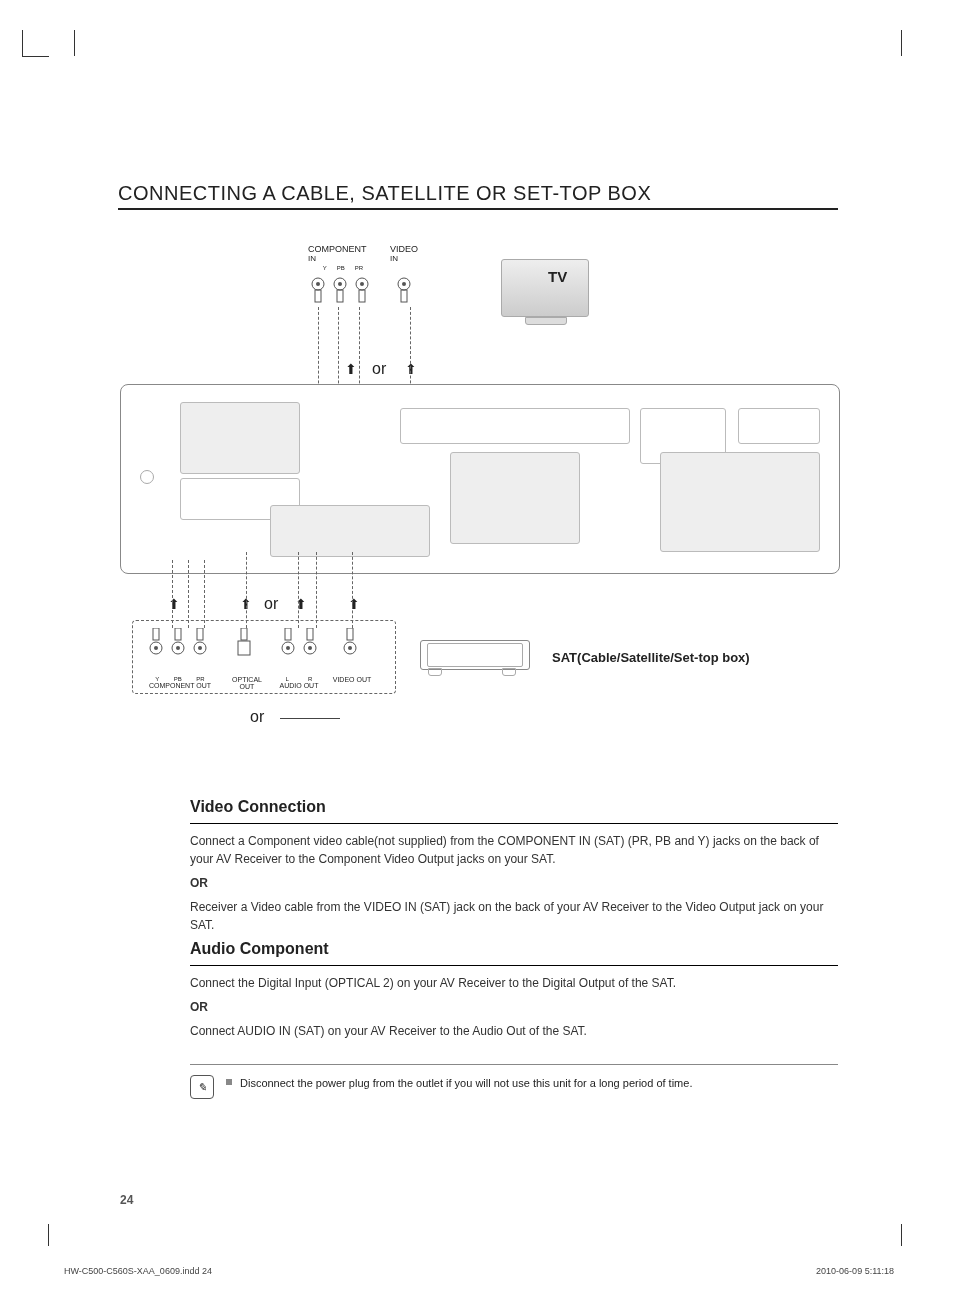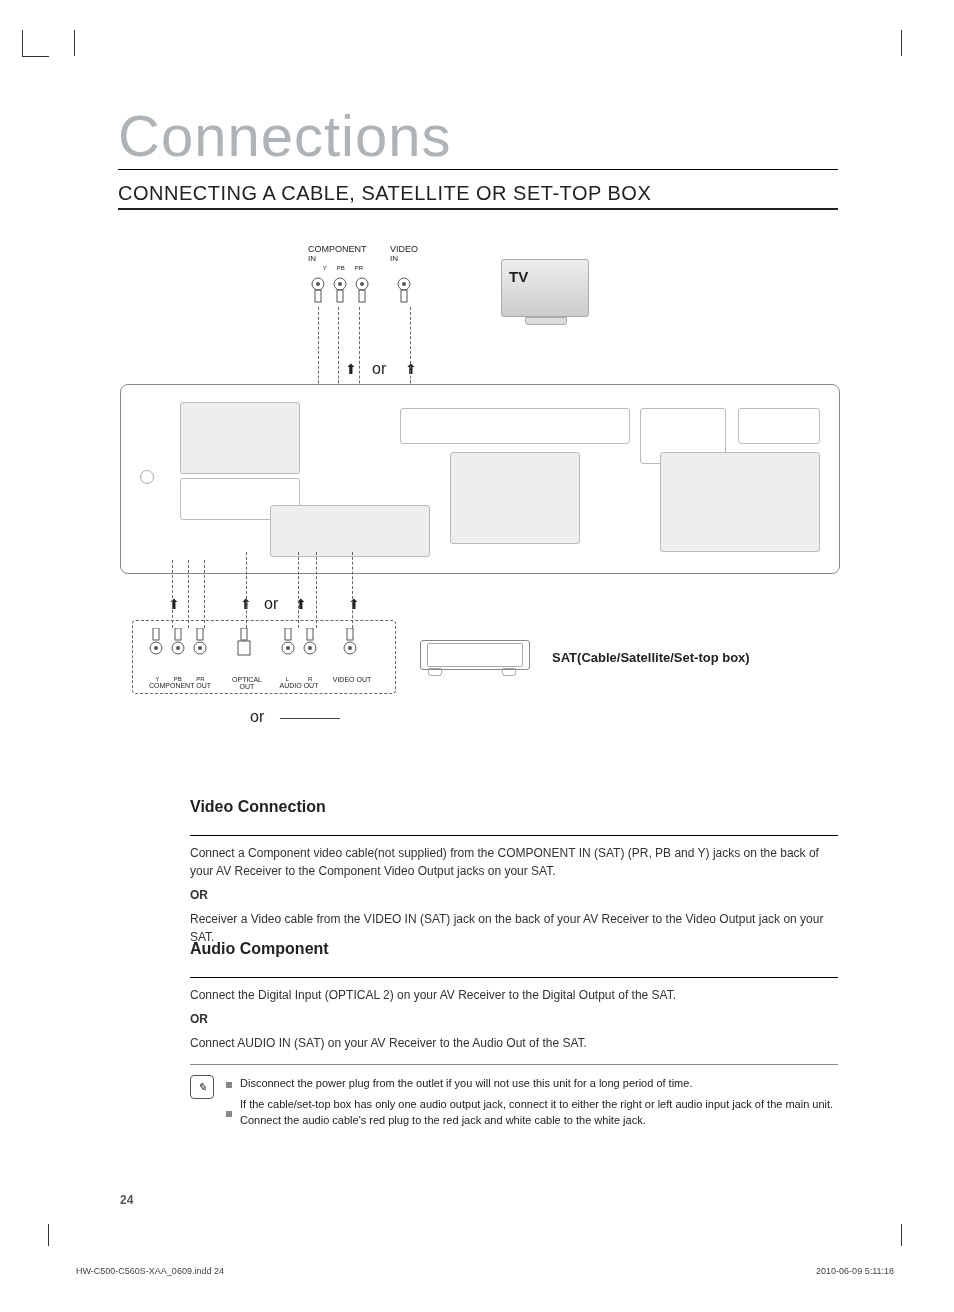--- a/index.html
+++ b/index.html
@@ -11,21 +11,21 @@
   .crop-br{position:absolute;bottom:66px;right:52px;height:22px;border-left:1px solid #333}
   .title{position:absolute;top:102px;left:118px;font-size:58px;color:#aeb3b7;letter-spacing:1px;border-bottom:1.5px solid #000;width:720px;font-weight:300}
   .subtitle{position:absolute;top:182px;left:118px;font-size:20px;font-weight:400;letter-spacing:0.5px}
   .sec-line{position:absolute;top:208px;left:118px;width:720px;border-bottom:2px solid #222}
 
   .diagram{position:absolute;top:230px;left:120px;width:720px;height:545px}
   .compbox{position:absolute;top:14px;left:188px;font-size:9px;text-align:left;width:70px}
   .compbox .small{font-size:8px}
   .videoin{position:absolute;top:14px;left:270px;font-size:9px;text-align:left;width:40px}
   .videoin .small{font-size:8px}
-  .tvlbl{position:absolute;top:38px;left:389px;font-size:15px;font-weight:600}
+  .tvlbl{position:absolute;top:38px;left:428px;font-size:15px;font-weight:600}
   .tvscreen{position:absolute;top:29px;left:381px;width:86px;height:56px;border:1px solid #aaa;border-radius:3px;background:linear-gradient(#eee,#ccc)}
   .tvstand{position:absolute;top:87px;left:405px;width:40px;height:6px;border:1px solid #aaa;border-radius:0 0 3px 3px;background:#ddd}
 
   .jacks{position:absolute;top:46px;left:190px;display:flex;gap:6px}
   .jack{width:16px;height:30px}
 
   .or1{position:absolute;top:130px;left:252px;font-size:16px}
   .arrow1{position:absolute;top:131px;left:225px;font-size:14px}
   .arrow2{position:absolute;top:131px;left:285px;font-size:14px}
 
@@ -47,48 +47,47 @@
   .or3{position:absolute;top:478px;left:130px;font-size:16px}
   .or3line{position:absolute;top:488px;left:160px;width:60px;border-top:1px solid #444}
 
   .satbox{position:absolute;top:410px;left:300px;width:108px;height:28px;border:1px solid #888;border-radius:3px}
   .satfront{position:absolute;top:413px;left:307px;width:94px;height:22px;border:1px solid #aaa;border-radius:2px}
   .satlabel{position:absolute;top:420px;left:432px;font-size:13px;font-weight:700}
   .satlabel span{font-weight:700;font-size:13px}
   .satstand{position:absolute;top:438px;left:308px;width:12px;height:6px;border:1px solid #aaa;border-radius:0 0 3px 3px}
   .satstand2{position:absolute;top:438px;left:382px;width:12px;height:6px;border:1px solid #aaa;border-radius:0 0 3px 3px}
 
-  .section-h{font-size:16px;font-weight:700;border-bottom:1px solid #000;padding-bottom:16px;margin-bottom:8px;color:#222}
+  .section-h{font-size:16px;font-weight:700;border-bottom:1px solid #000;padding-bottom:4px;margin-bottom:8px;color:#222}
   .content{position:absolute;left:190px;width:648px;font-size:12px;line-height:1.5;color:#333}
   .c1{top:795px}
   .c2{top:937px}
   .orbold{font-weight:700;margin:6px 0}
 
   .notebox{position:absolute;top:1064px;left:190px;width:648px;border-top:1px solid #888;padding-top:10px;font-size:11px;line-height:1.5;display:flex}
   .noteicon{width:22px;height:22px;border:1px solid #555;border-radius:4px;display:flex;align-items:center;justify-content:center;flex-shrink:0;margin-right:12px;font-style:italic;font-family:Georgia,serif}
   .bullets{flex:1}
-  .bullets .row{display:flex;align-items:center;margin-bottom:4px}
+  .bullets .row{display:flex;align-items:flex-start;margin-bottom:4px}
   .sq{width:6px;height:6px;background:#888;margin:4px 8px 0 0;flex-shrink:0}
 
   .pagenum{position:absolute;bottom:105px;left:120px;font-size:12px;font-weight:700;color:#555}
-  .footer{position:absolute;bottom:36px;left:76px;right:60px;display:flex;justify-content:space-between;font-size:9px;color:#444}
+  .footer{position:absolute;bottom:36px;left:64px;right:60px;display:flex;justify-content:space-between;font-size:9px;color:#444}
 
   .dashedv{position:absolute;border-left:1px dashed #666}
 </style>
 </head>
 <body>
 
 <div class="page">
   <div class="crop-tl"></div>
   <div class="crop-tl2"></div>
   <div class="crop-tr"></div>
   <div class="crop-bl"></div>
   <div class="crop-br"></div>
 
-  <div class="title">Connections</div>
   <div class="subtitle">CONNECTING A CABLE, SATELLITE OR SET-TOP BOX</div>
   <div class="sec-line"></div>
 
   <div class="diagram">
     <div class="compbox">
       <div>COMPONENT</div>
       <div class="small">IN</div>
       <div style="display:flex;justify-content:center;gap:10px;font-size:6px;margin-top:2px">
         <span>Y</span>
         <span>PB</span>
@@ -250,24 +249,20 @@
     <div>Connect AUDIO IN (SAT) on your AV Receiver to the Audio Out of the SAT.</div>
   </div>
 
   <div class="notebox">
     <div class="noteicon">✎</div>
     <div class="bullets">
       <div class="row">
           <div class="sq"></div>
           <div>Disconnect the power plug from the outlet if you will not use this unit for a long period of time.</div>
         </div>
-      <div class="row">
-          <div class="sq"></div>
-          <div>If the cable/set-top box has only one audio output jack, connect it to either the right or left audio input jack of the main unit. Connect the audio cable's red plug to the red jack and white cable to the white jack.</div>
-        </div>
     </div>
   </div>
 
   <div class="pagenum">24</div>
 
   <div class="footer">
     <span>HW-C500-C560S-XAA_0609.indd   24</span>
     <span>2010-06-09   5:11:18</span>
   </div>
 </div>

